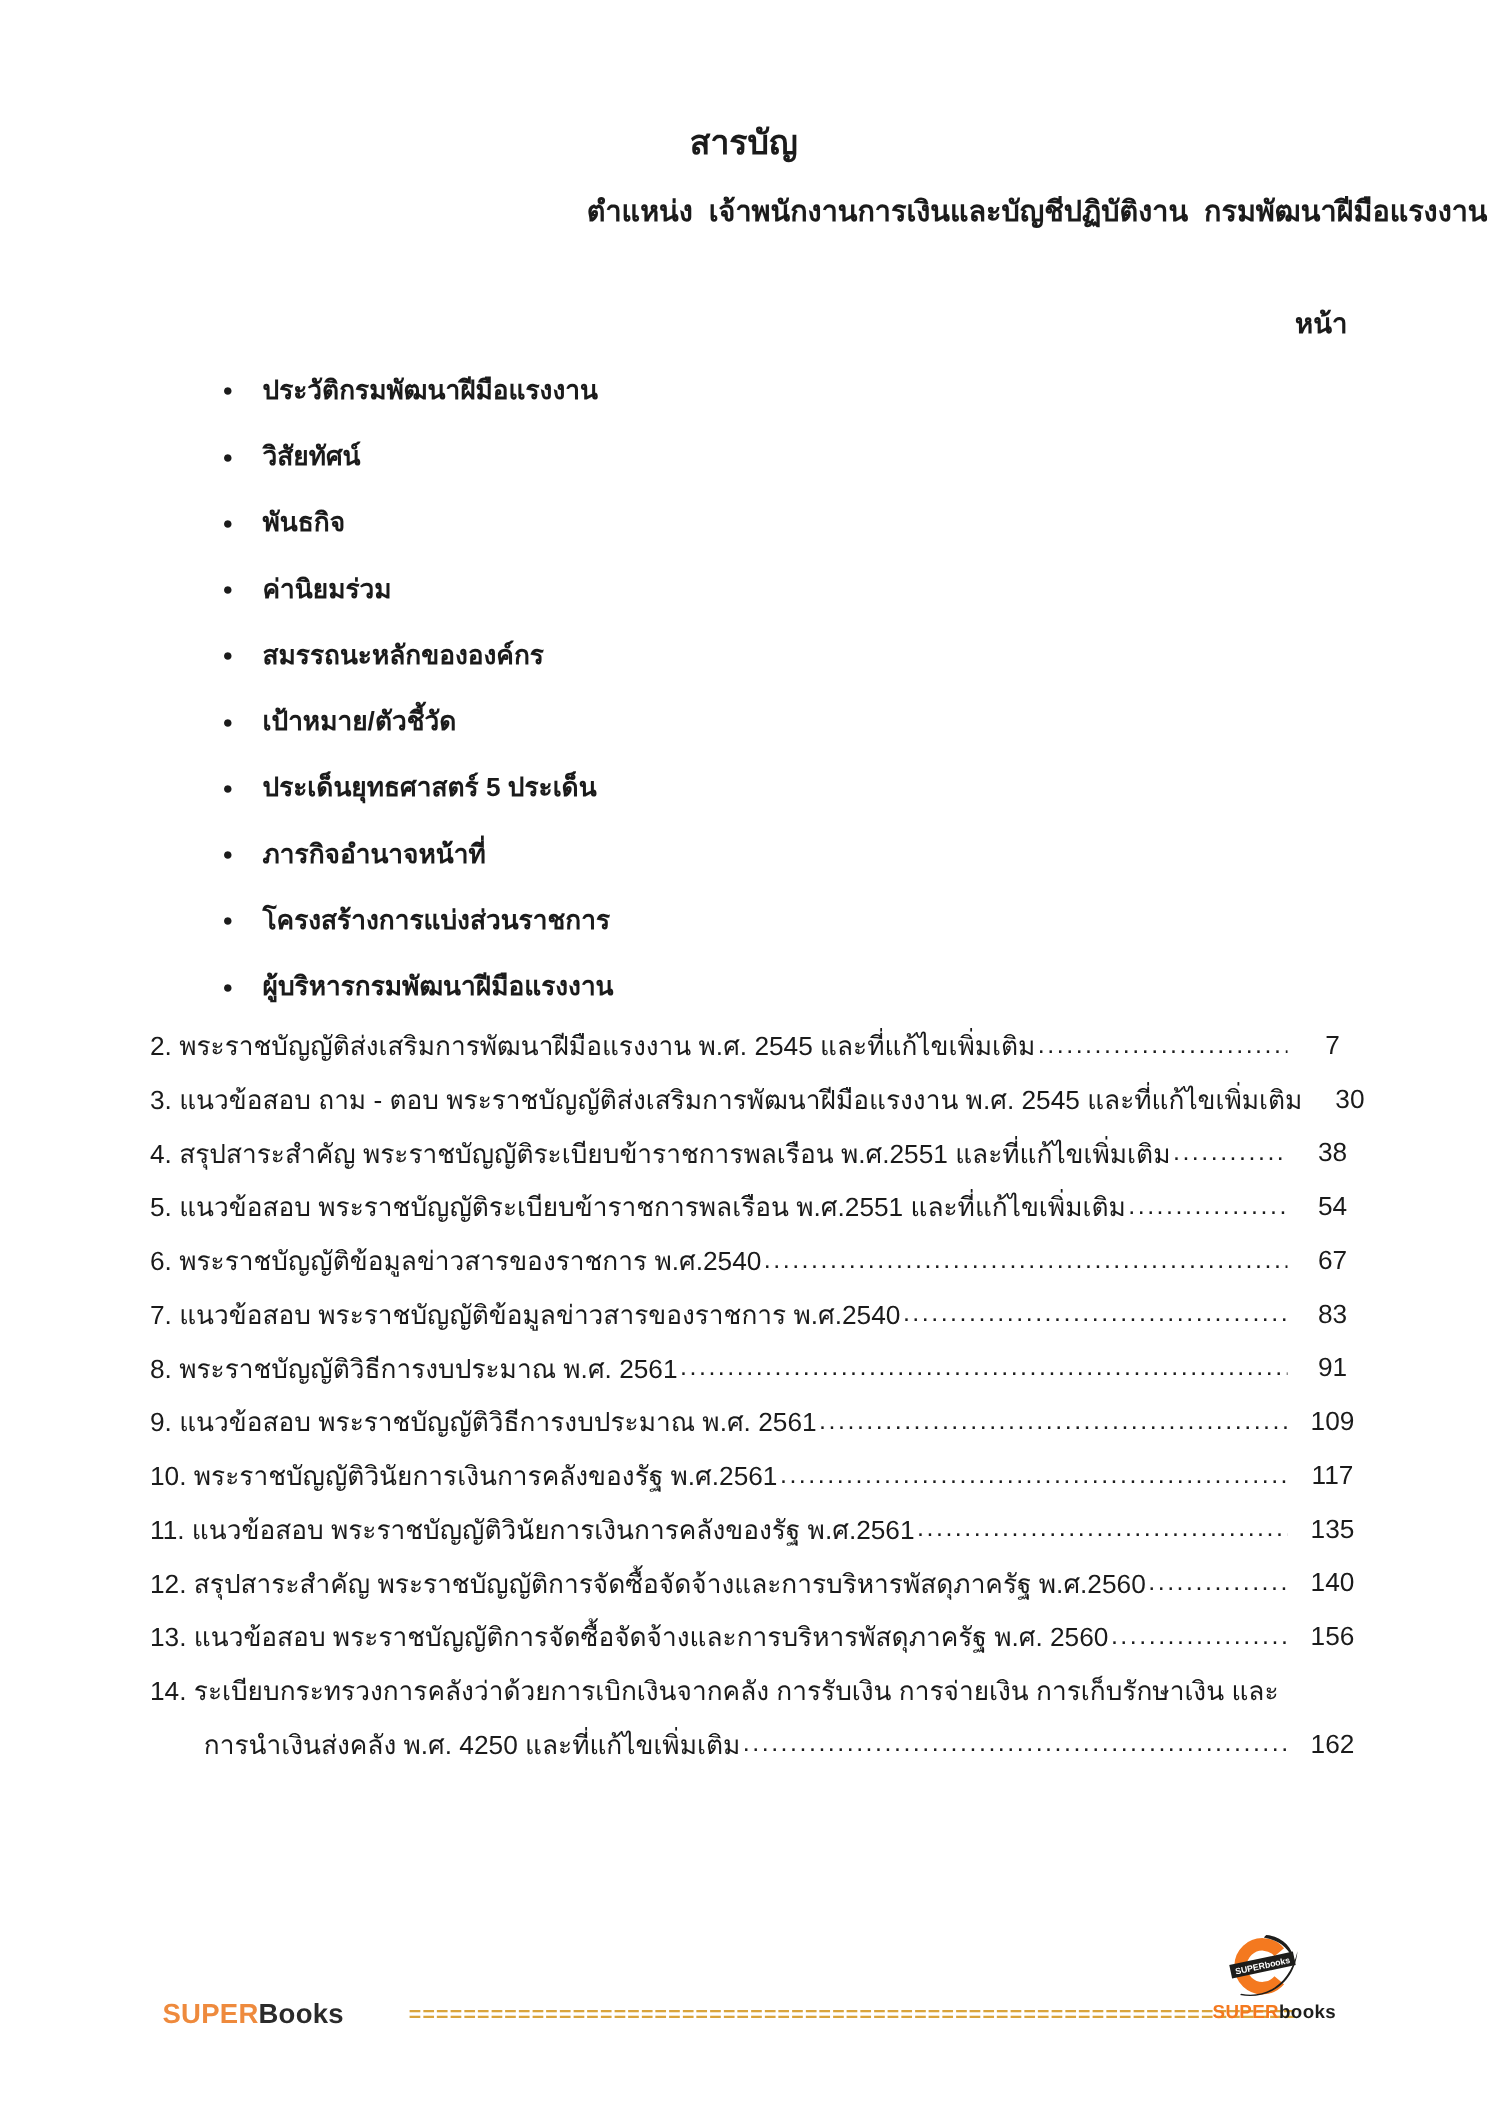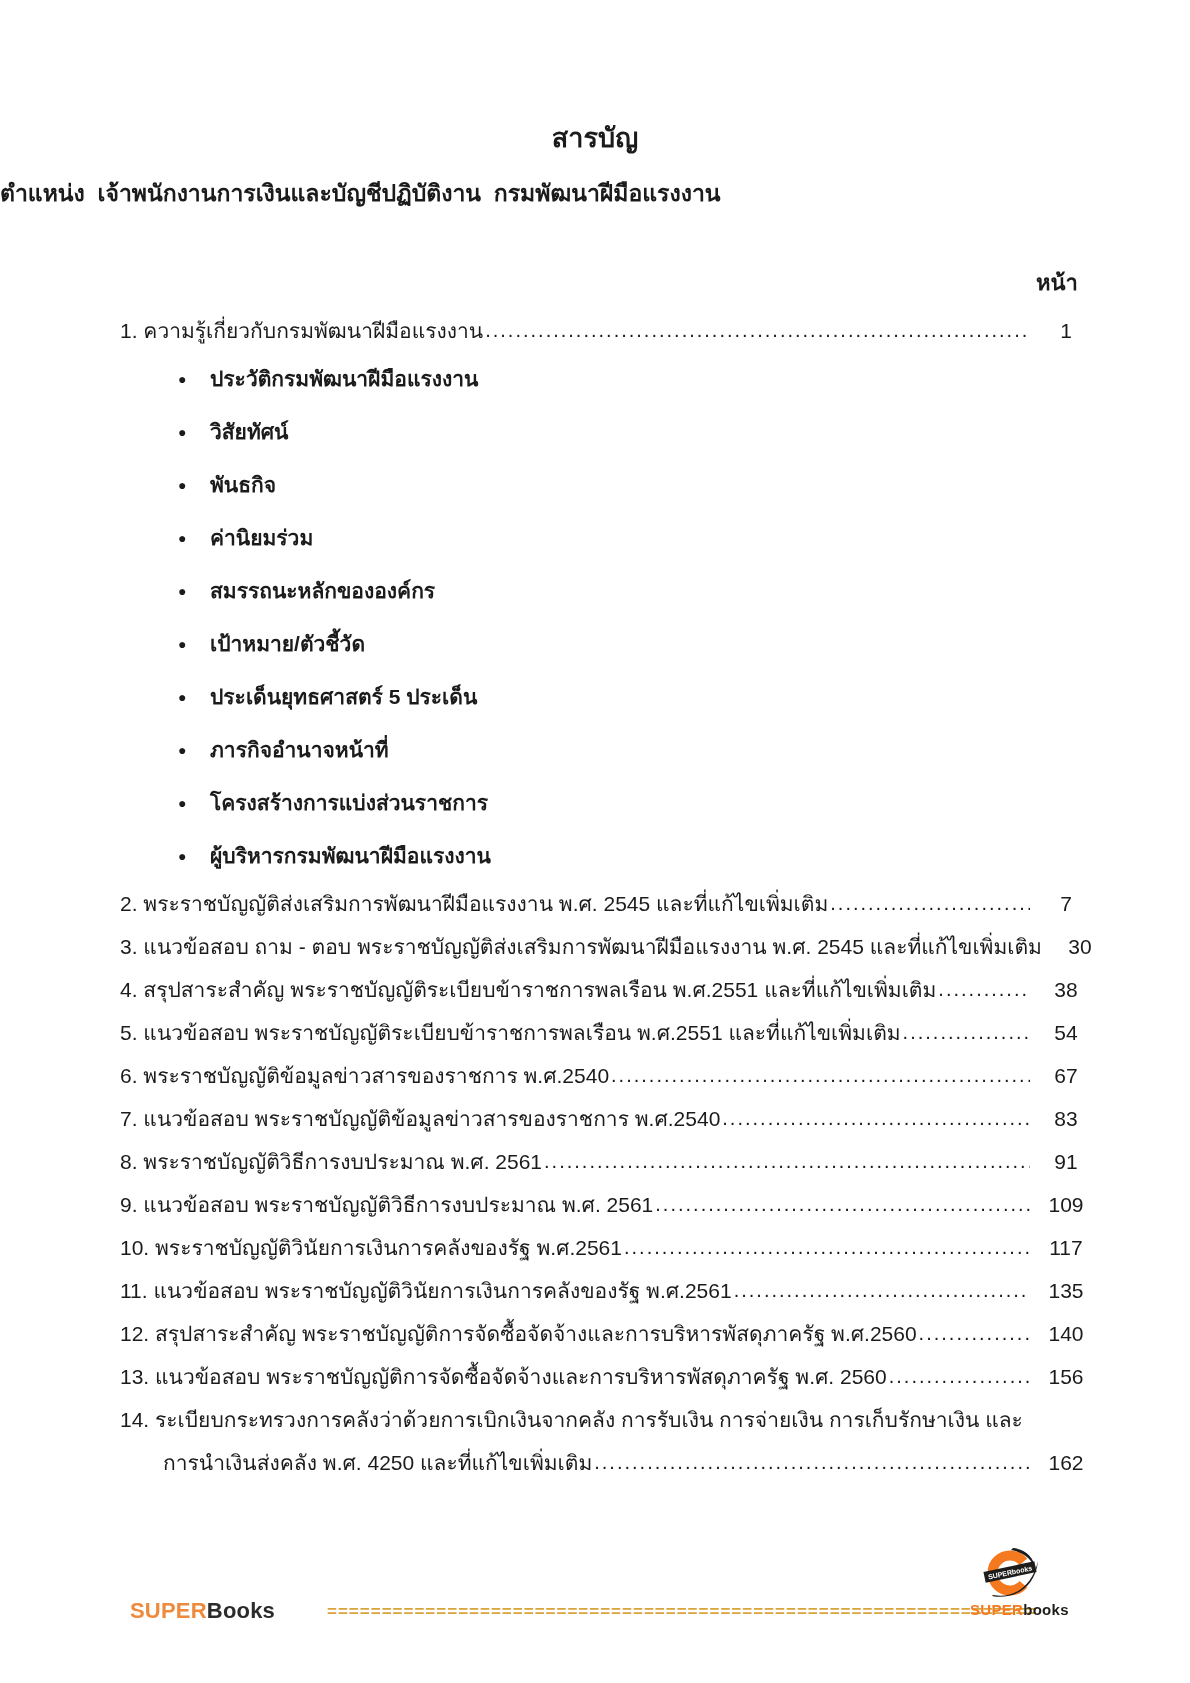--- a/index.html
+++ b/index.html
@@ -5,27 +5,27 @@
   html,body{margin:0;padding:0;background:#ffffff;}
   .page{
     position:relative;
     width:1190px;height:1683px;
     background:#ffffff;
     color:#1b1b1b;
     font-family:"Liberation Sans","DejaVu Sans",sans-serif;
     overflow:hidden;
   }
   .title{
-    margin:0;padding-top:116px;
+    margin:0;padding-top:92px;
     text-align:center;
     font-size:27px;font-weight:700;
   }
   .subtitle{
     margin:16px 0 0;
-    text-align:left;
+    text-align:right;
     font-size:23px;font-weight:700;
     white-space:pre;
   }
   .toc{margin:52px 94px 0 120px;}
   .page-col-header{
     width:60px;margin-left:auto;margin-bottom:6px;
     text-align:left;
     font-size:22px;font-weight:700;
     height:40px;line-height:40px;
   }
@@ -76,25 +76,20 @@
 <body>
 
 <div class="page">
 
   <h1 class="title">สารบัญ</h1>
   <h2 class="subtitle">ตำแหน่ง  เจ้าพนักงานการเงินและบัญชีปฏิบัติงาน  กรมพัฒนาฝีมือแรงงาน</h2>
 
   <div class="toc">
     <div class="page-col-header">หน้า</div>
     <div id="toc-entries">
-        <div class="row item">
-          <span class="itext">1. ความรู้เกี่ยวกับกรมพัฒนาฝีมือแรงงาน</span>
-          <span class="leader"></span>
-          <span class="pagenum">1</span>
-        </div>
         <div class="row bullet">
           <span class="bullet-dot">●</span>
           <span class="btext">ประวัติกรมพัฒนาฝีมือแรงงาน</span>
         </div>
         <div class="row bullet">
           <span class="bullet-dot">●</span>
           <span class="btext">วิสัยทัศน์</span>
         </div>
         <div class="row bullet">
           <span class="bullet-dot">●</span>

